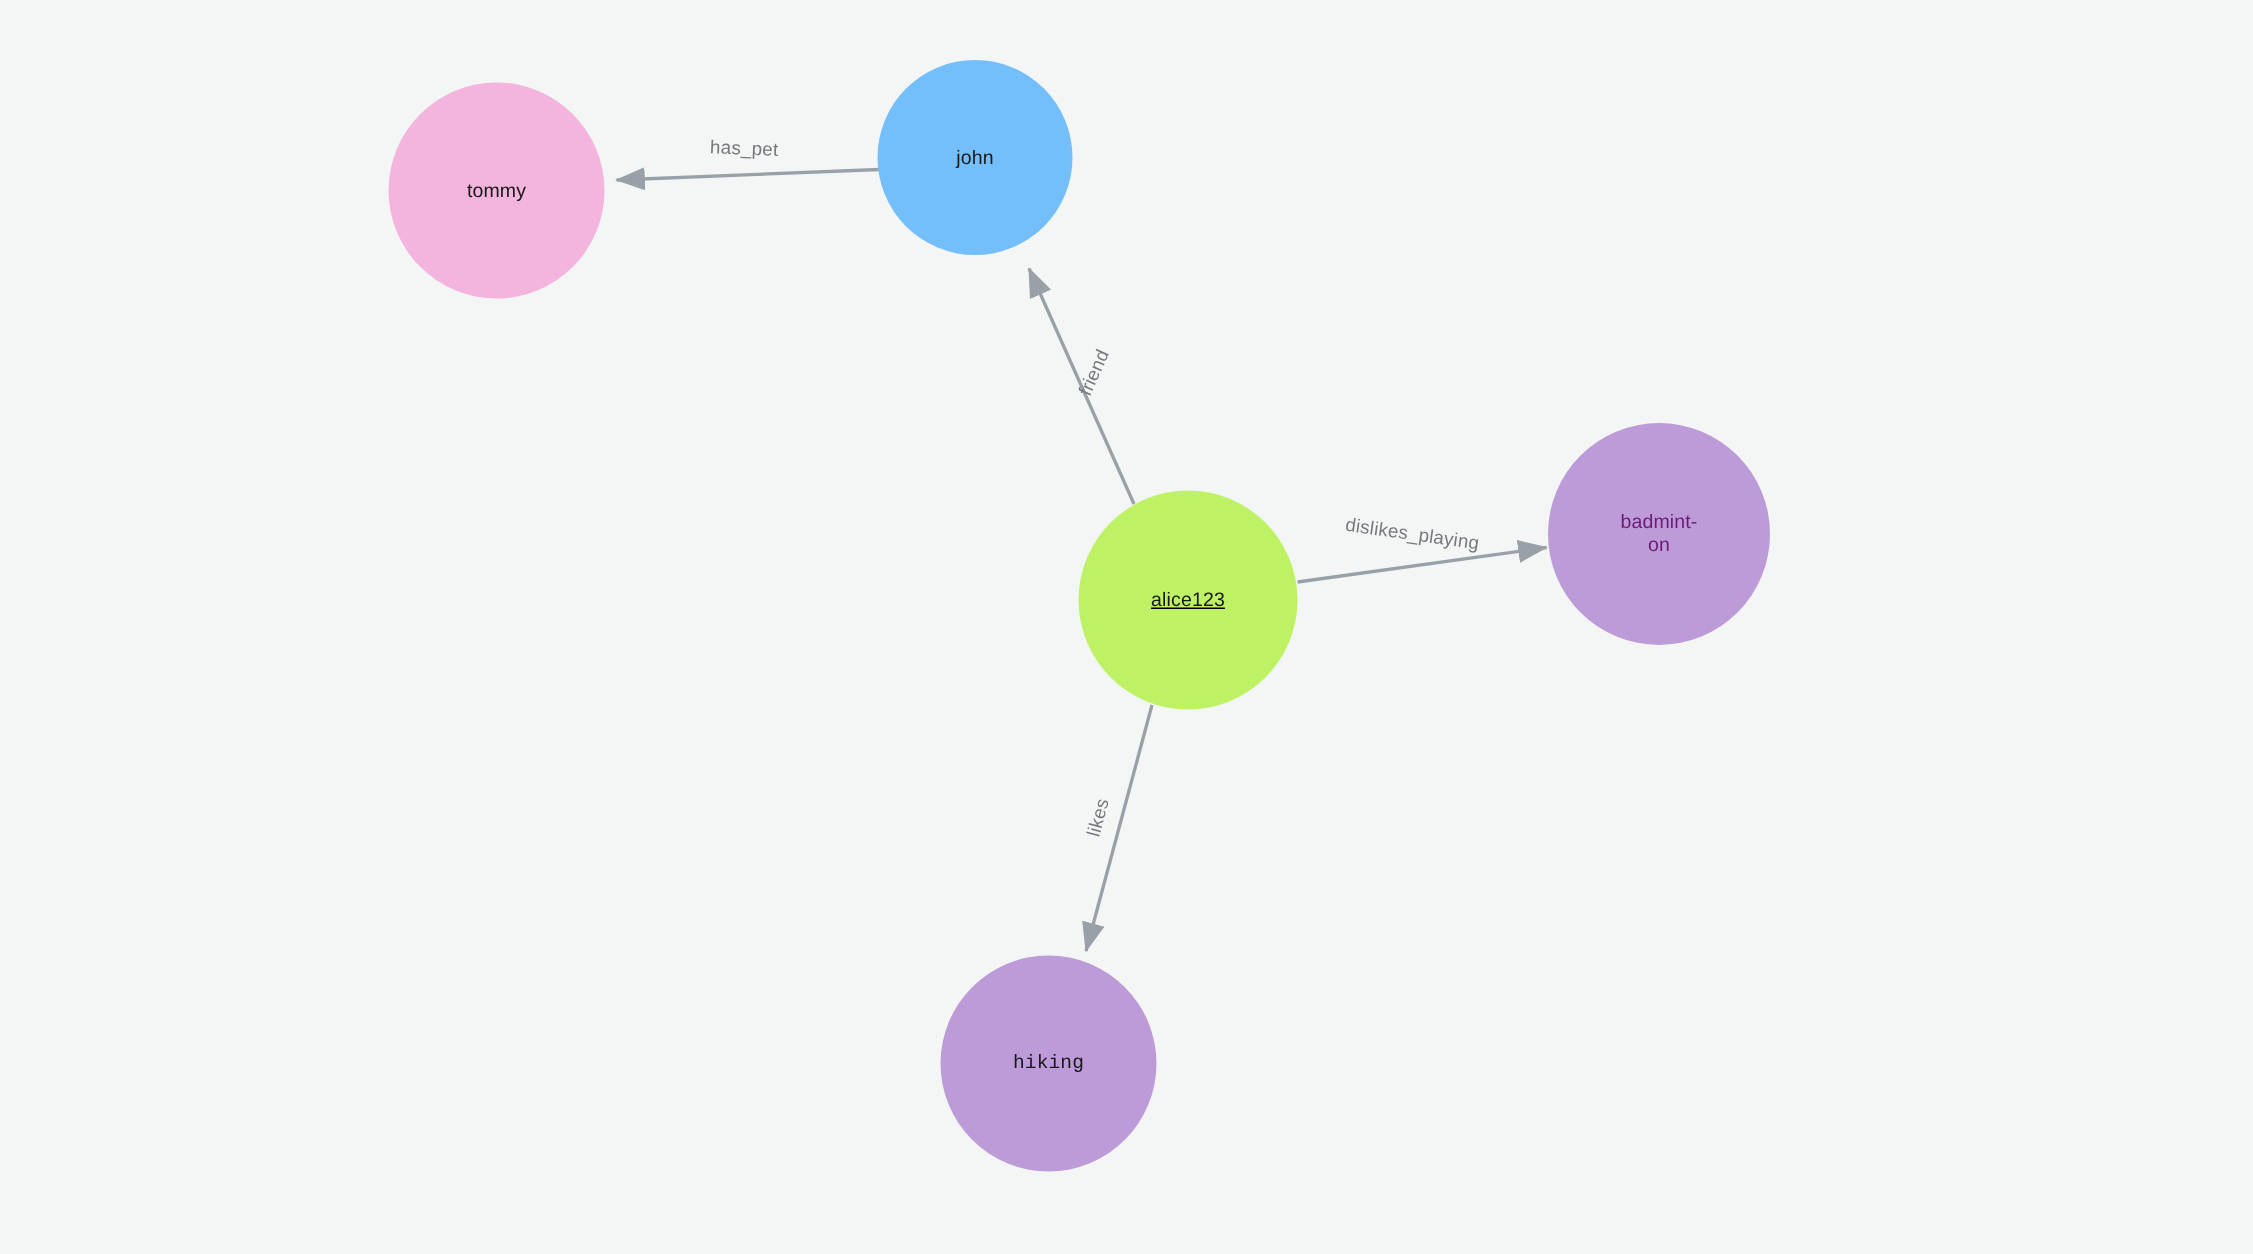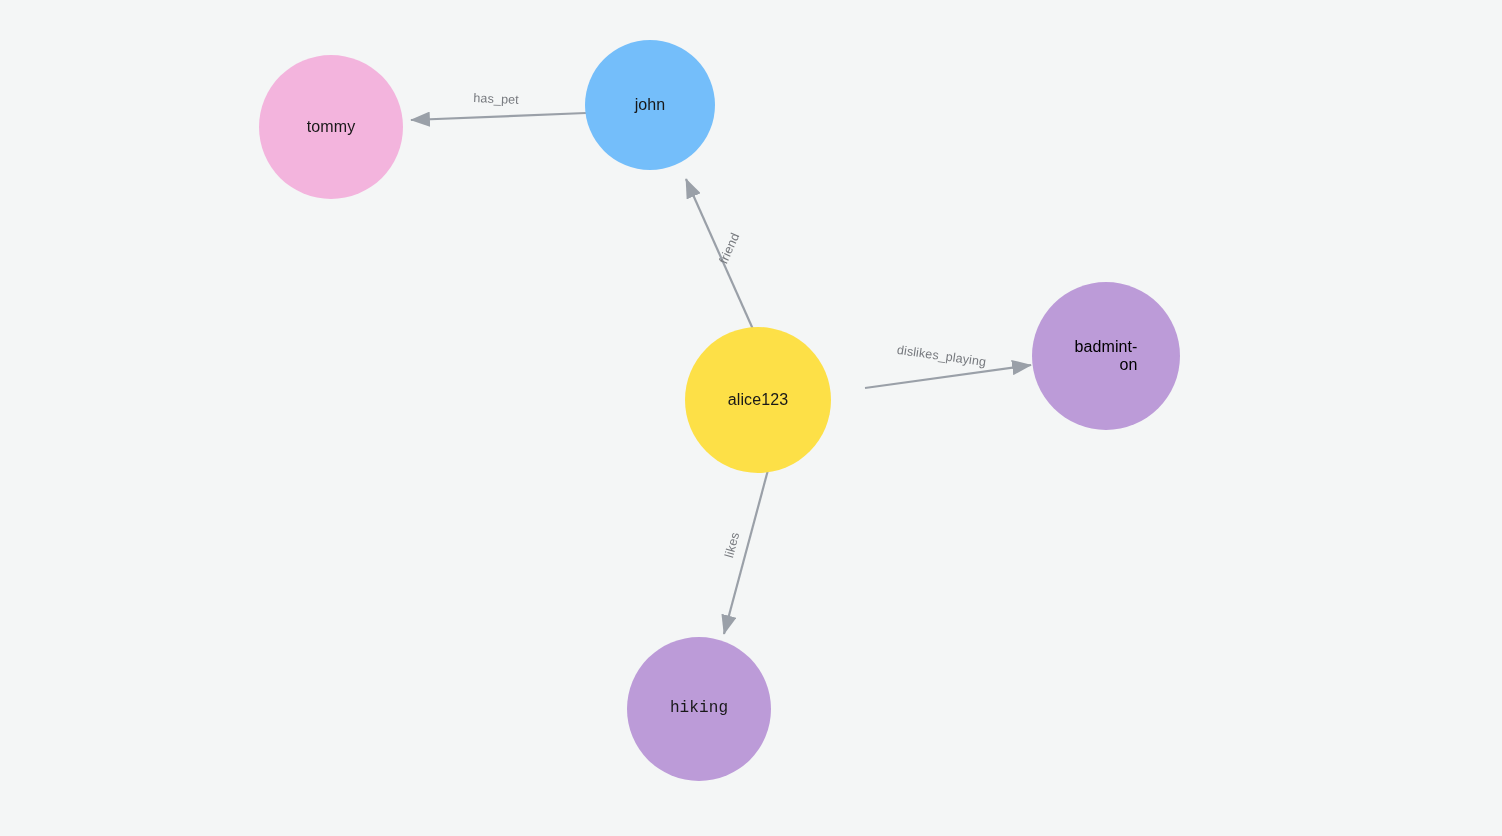--- a/index.html
+++ b/index.html
@@ -42,28 +42,27 @@
     border-radius: 50%;
     display: flex;
     align-items: center;
     justify-content: center;
     text-align: center;
     box-sizing: border-box;
     cursor: pointer;
   }
   .node-label {
     font-family: "Liberation Sans", "DejaVu Sans", sans-serif;
-    font-size: 16px;
+    font-size: 13px;
     line-height: 1.12;
     color: #181818;
     letter-spacing: 0.1px;
     padding: 0 6px;
     word-break: break-word;
     user-select: none;
-    text-align: right;
   }
   .node-label.wrapped {
     white-space: pre-line;
   }
 </style>
 </head>
 <body>
 
 <div id="graph-canvas" style="background: rgb(244, 246, 246); width: 1502px; height: 836px;">
 
@@ -85,25 +84,25 @@
       </g>
   </svg>
 
   <div>
       <div class="graph-node" style="left: 259px; top: 55px; width: 144px; height: 144px; background: rgb(243, 180, 221);">
         <span class="node-label" style="color: rgb(24, 24, 24);">tommy</span>
       </div>
       <div class="graph-node" style="left: 585px; top: 40px; width: 130px; height: 130px; background: rgb(116, 190, 250);">
         <span class="node-label" style="color: rgb(24, 24, 24);">john</span>
       </div>
-      <div class="graph-node" style="left: 685px; top: 327px; width: 146px; height: 146px; background: #fde047;">
+      <div class="graph-node" style="left: 719px; top: 327px; width: 146px; height: 146px; background: #bef264; text-decoration: underline;">
         <span class="node-label" style="color: rgb(24, 24, 24);">alice123</span>
       </div>
       <div class="graph-node" style="left: 1032px; top: 282px; width: 148px; height: 148px; background: rgb(188, 155, 216);">
-        <span class="node-label wrapped" style="color: #000000;">badmint-
+        <span class="node-label wrapped" style="color: #701a75;">badmint-
 on</span>
       </div>
       <div class="graph-node" style="left: 627px; top: 637px; width: 144px; height: 144px; background: rgb(188, 155, 216);">
         <span class="node-label" style="color: rgb(24, 24, 24); font-family: Liberation Mono, monospace;">hiking</span>
       </div>
     </div>
 
 </div>
 
 </body></html>

